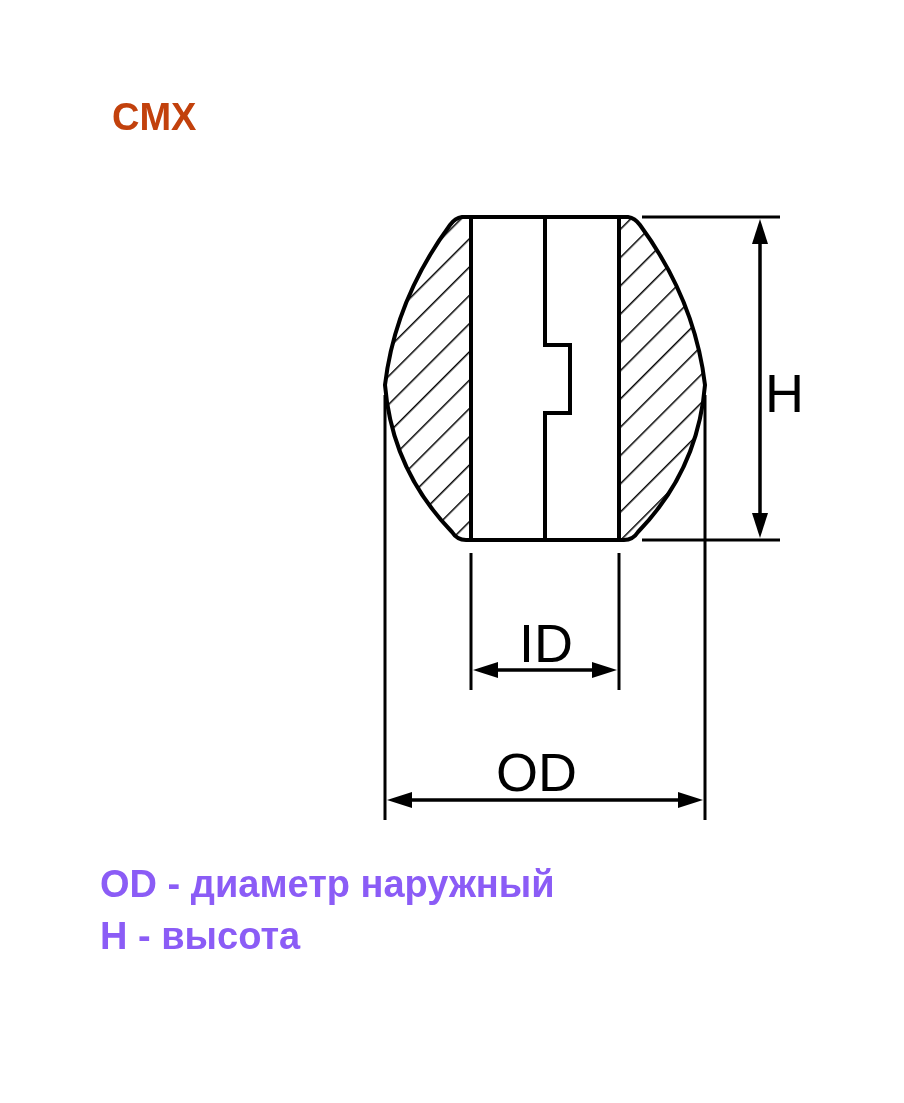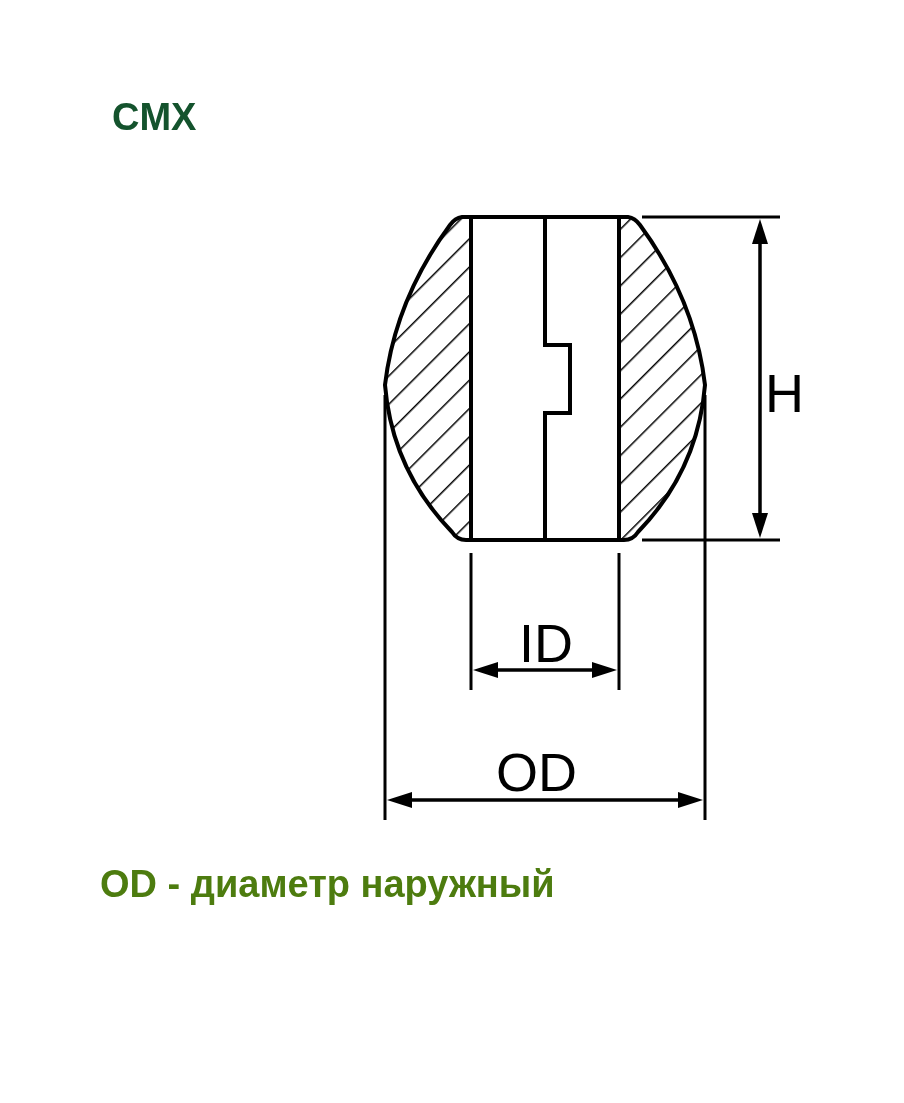--- a/index.html
+++ b/index.html
@@ -1,20 +1,20 @@
 <!DOCTYPE html>
 <html><head>
 <meta charset="utf-8">
 <style>
   html, body { margin: 0; padding: 0; background: #ffffff; }
   body { width: 904px; height: 1103px; position: relative; overflow: hidden; font-family: "Liberation Sans", sans-serif; }
-  .title { position: absolute; left: 112px; top: 96px; font-size: 38px; font-weight: bold; color: #14532d; letter-spacing: 0px; }
+  .title { position: absolute; left: 112px; top: 96px; font-size: 38px; font-weight: bold; color: #c2410c; letter-spacing: 0px; }
   svg.drawing { position: absolute; left: 0; top: 0; }
   .dim-label { font-family: "Liberation Sans", sans-serif; font-size: 54px; fill: #000; }
-  .legend { position: absolute; left: 100px; top: 858px; font-size: 38px; font-weight: bold; color: #4d7c0f; line-height: 52px; }
+  .legend { position: absolute; left: 100px; top: 858px; font-size: 38px; font-weight: bold; color: #8b5cf6; line-height: 52px; }
   .legend-line { white-space: nowrap; }
 </style>
 </head>
 <body>
 
 <div class="title">CMX</div>
 
 <svg class="drawing" width="904" height="1103" viewBox="0 0 904 1103" xmlns="http://www.w3.org/2000/svg">
   <defs>
     <pattern id="hatch" patternUnits="userSpaceOnUse" width="20" height="20" patternTransform="rotate(45)">
@@ -54,13 +54,18 @@
   <polygon points="703,800 678,792 678,808" fill="#000"></polygon>
   <text class="dim-label" x="496" y="791">OD</text>
 </svg>
 
 <div class="legend">
   <div class="legend-line">
     <span>OD</span>
     <span>-</span>
     <span>диаметр наружный</span>
   </div>
+  <div class="legend-line">
+    <span>H</span>
+    <span>-</span>
+    <span>высота</span>
+  </div>
 </div>
 
 </body></html>

